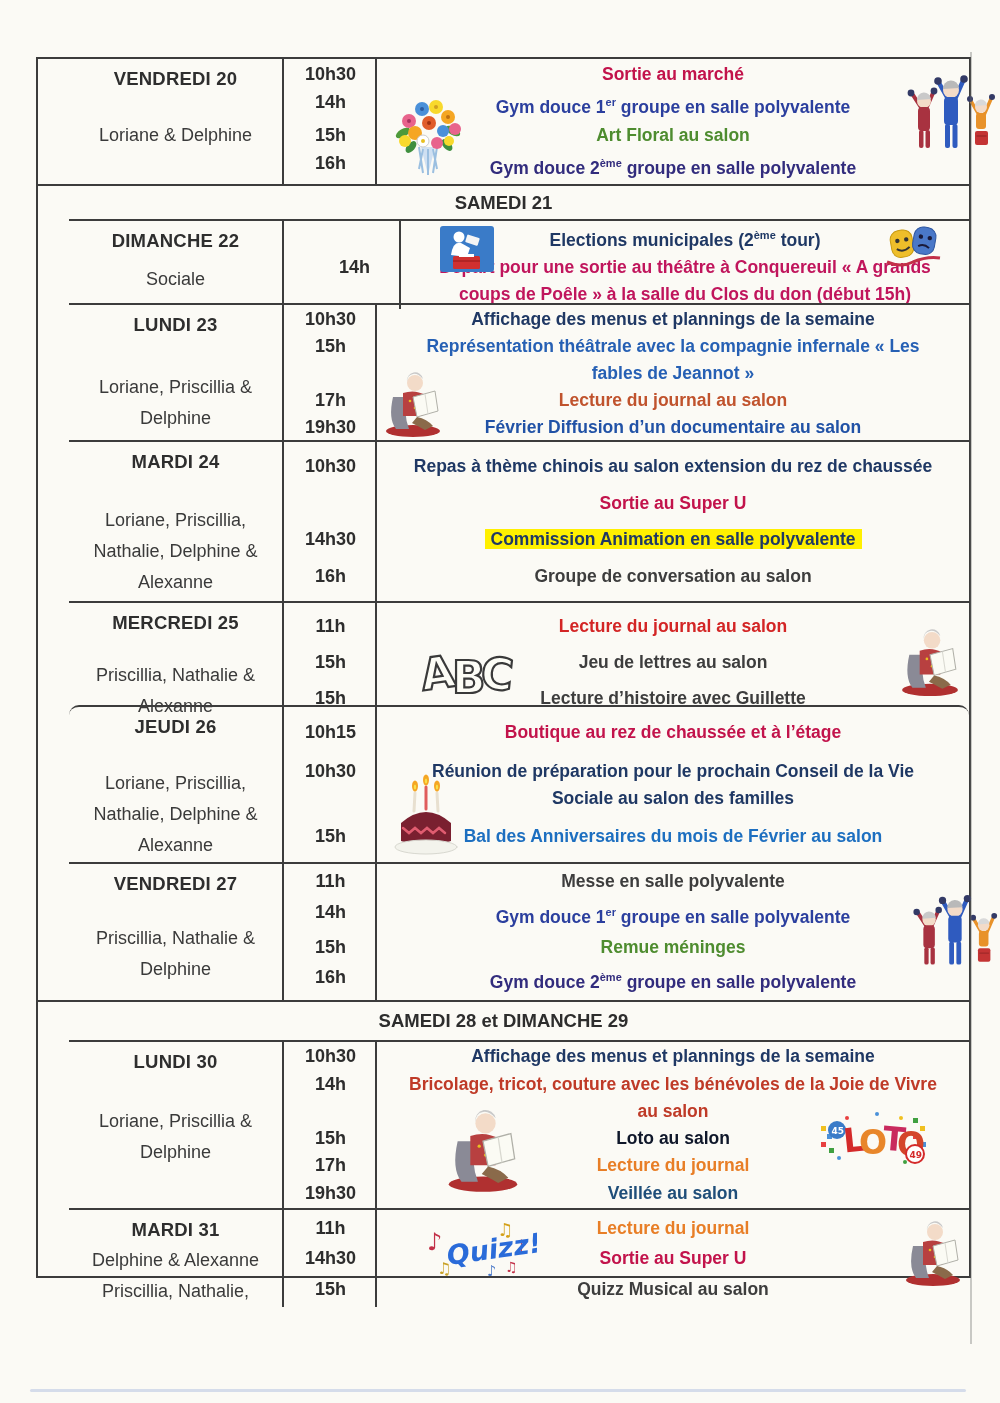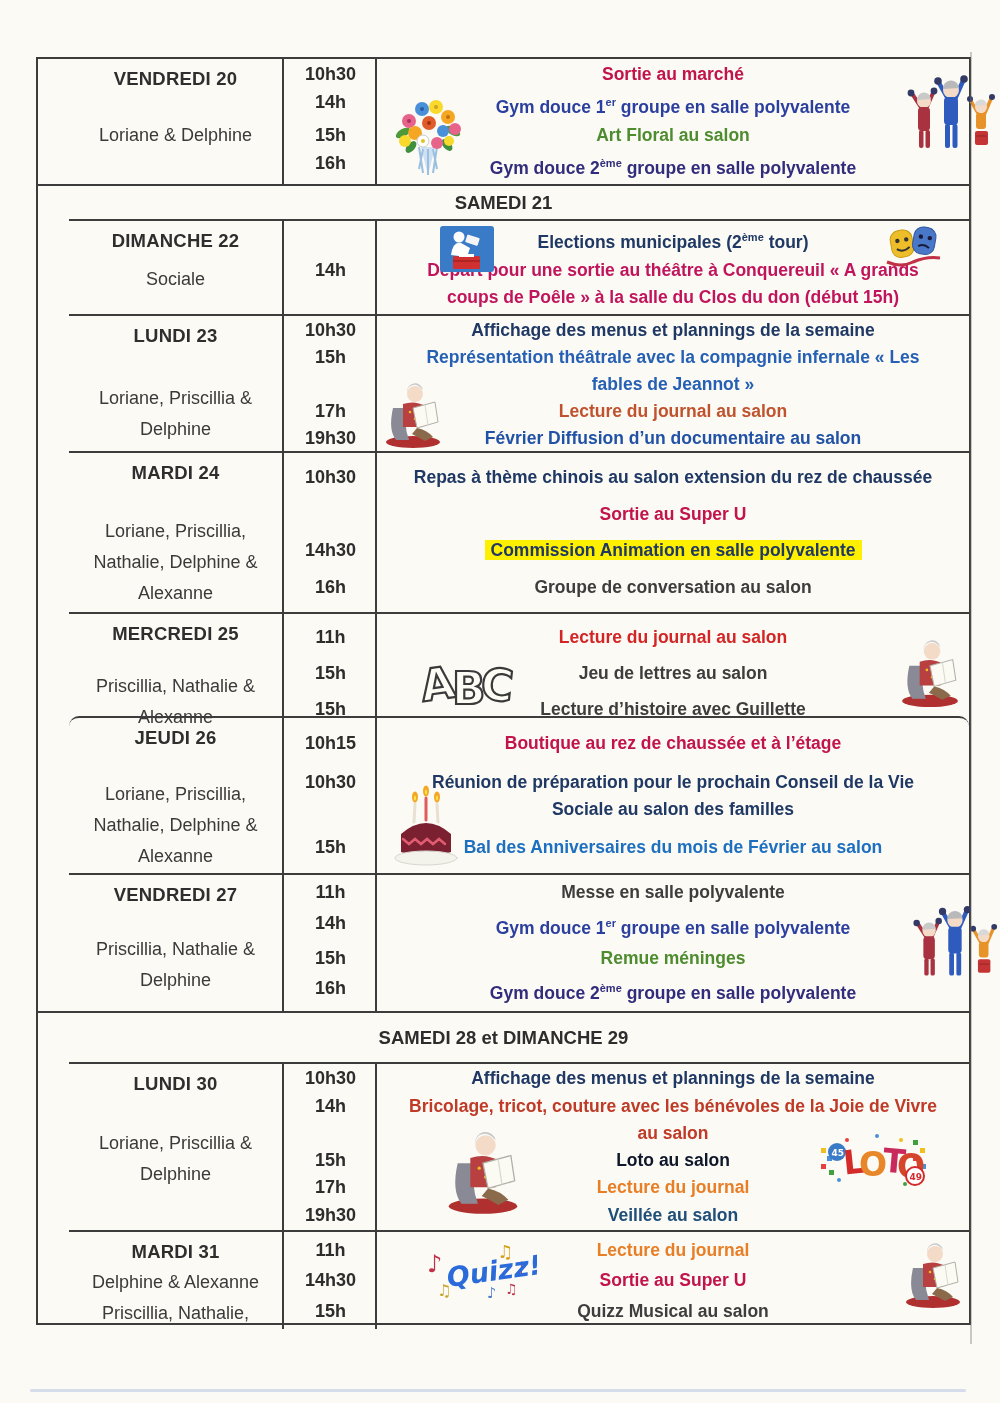--- a/index.html
+++ b/index.html
@@ -122,21 +122,21 @@
    <rect x="73" y="40" width="10" height="16" rx="3" fill="#e8922a"></rect>
    <rect x="72" y="58" width="13" height="14" rx="2" fill="#c43434"></rect>
    <line x1="74" y1="63" x2="83" y2="63" stroke="#a02828" stroke-width="1.5"></line>
             </g>
           </svg>
         </span>
       </div>
       <div class="row row-span" style="height: 35px;">
         <span>SAMEDI 21</span>
       </div>
-      <div class="row row-day" style="height: 95px;">
+      <div class="row row-day" style="height: 84px; gap: 24px;">
         <div class="day-cell">
           <div class="day-name">DIMANCHE 22</div>
           <div class="staff" style="margin-top: 8px;">
             <div class="staff-line">Sociale</div>
           </div>
         </div>
         <div class="entries">
           <div class="entry">
             <div class="time-cell"></div>
             <div class="activity-cell">
@@ -428,21 +428,21 @@
               <circle cx="89" cy="24" r="3" fill="#333a66"></circle>
    <circle cx="78" cy="34" r="6" fill="#f3dbc8"></circle>
               <path d="M72 33 a6 6 0 0 1 12 -1" fill="#d9d9d9"></path>
    <rect x="73" y="40" width="10" height="16" rx="3" fill="#e8922a"></rect>
    <rect x="72" y="58" width="13" height="14" rx="2" fill="#c43434"></rect>
    <line x1="74" y1="63" x2="83" y2="63" stroke="#a02828" stroke-width="1.5"></line>
             </g>
           </svg>
         </span>
       </div>
-      <div class="row row-span" style="height: 51px;">
+      <div class="row row-span" style="height: 40px;">
         <span>SAMEDI 28 et DIMANCHE 29</span>
       </div>
       <div class="row row-day" style="height: 168px;">
         <div class="day-cell">
           <div class="day-name">LUNDI 30</div>
           <div class="staff" style="margin-top: 29px;">
             <div class="staff-line">Loriane, Priscillia &amp;</div>
             <div class="staff-line">Delphine</div>
           </div>
         </div>
@@ -516,21 +516,21 @@
    <text x="26" y="44" fill="#d42a2a" transform="rotate(-6 32 30)">L</text>
    <text x="42" y="46" fill="#e8862a">O</text>
    <text x="66" y="42" fill="#c92a5e" transform="rotate(5 72 30)">T</text>
    <text x="80" y="48" fill="#d4452a">O</text>
             </g>
    <circle cx="98" cy="46" r="9" fill="#ffffff" stroke="#d42a2a" stroke-width="2"></circle>
    <text x="92.5" y="50" font-family="'DejaVu Sans',sans-serif" font-size="9" font-weight="bold" fill="#d42a2a">49</text>
           </svg>
         </span>
       </div>
-      <div class="row row-day" style="height: 93px;">
+      <div class="row row-day" style="height: 68px;">
         <div class="day-cell">
           <div class="day-name">MARDI 31</div>
           <div class="staff" style="margin-top: 0px;">
             <div class="staff-line">Delphine &amp; Alexanne</div>
             <div class="staff-line">Priscillia, Nathalie,</div>
           </div>
         </div>
         <div class="entries">
           <div class="entry">
             <div class="time-cell">11h</div>

